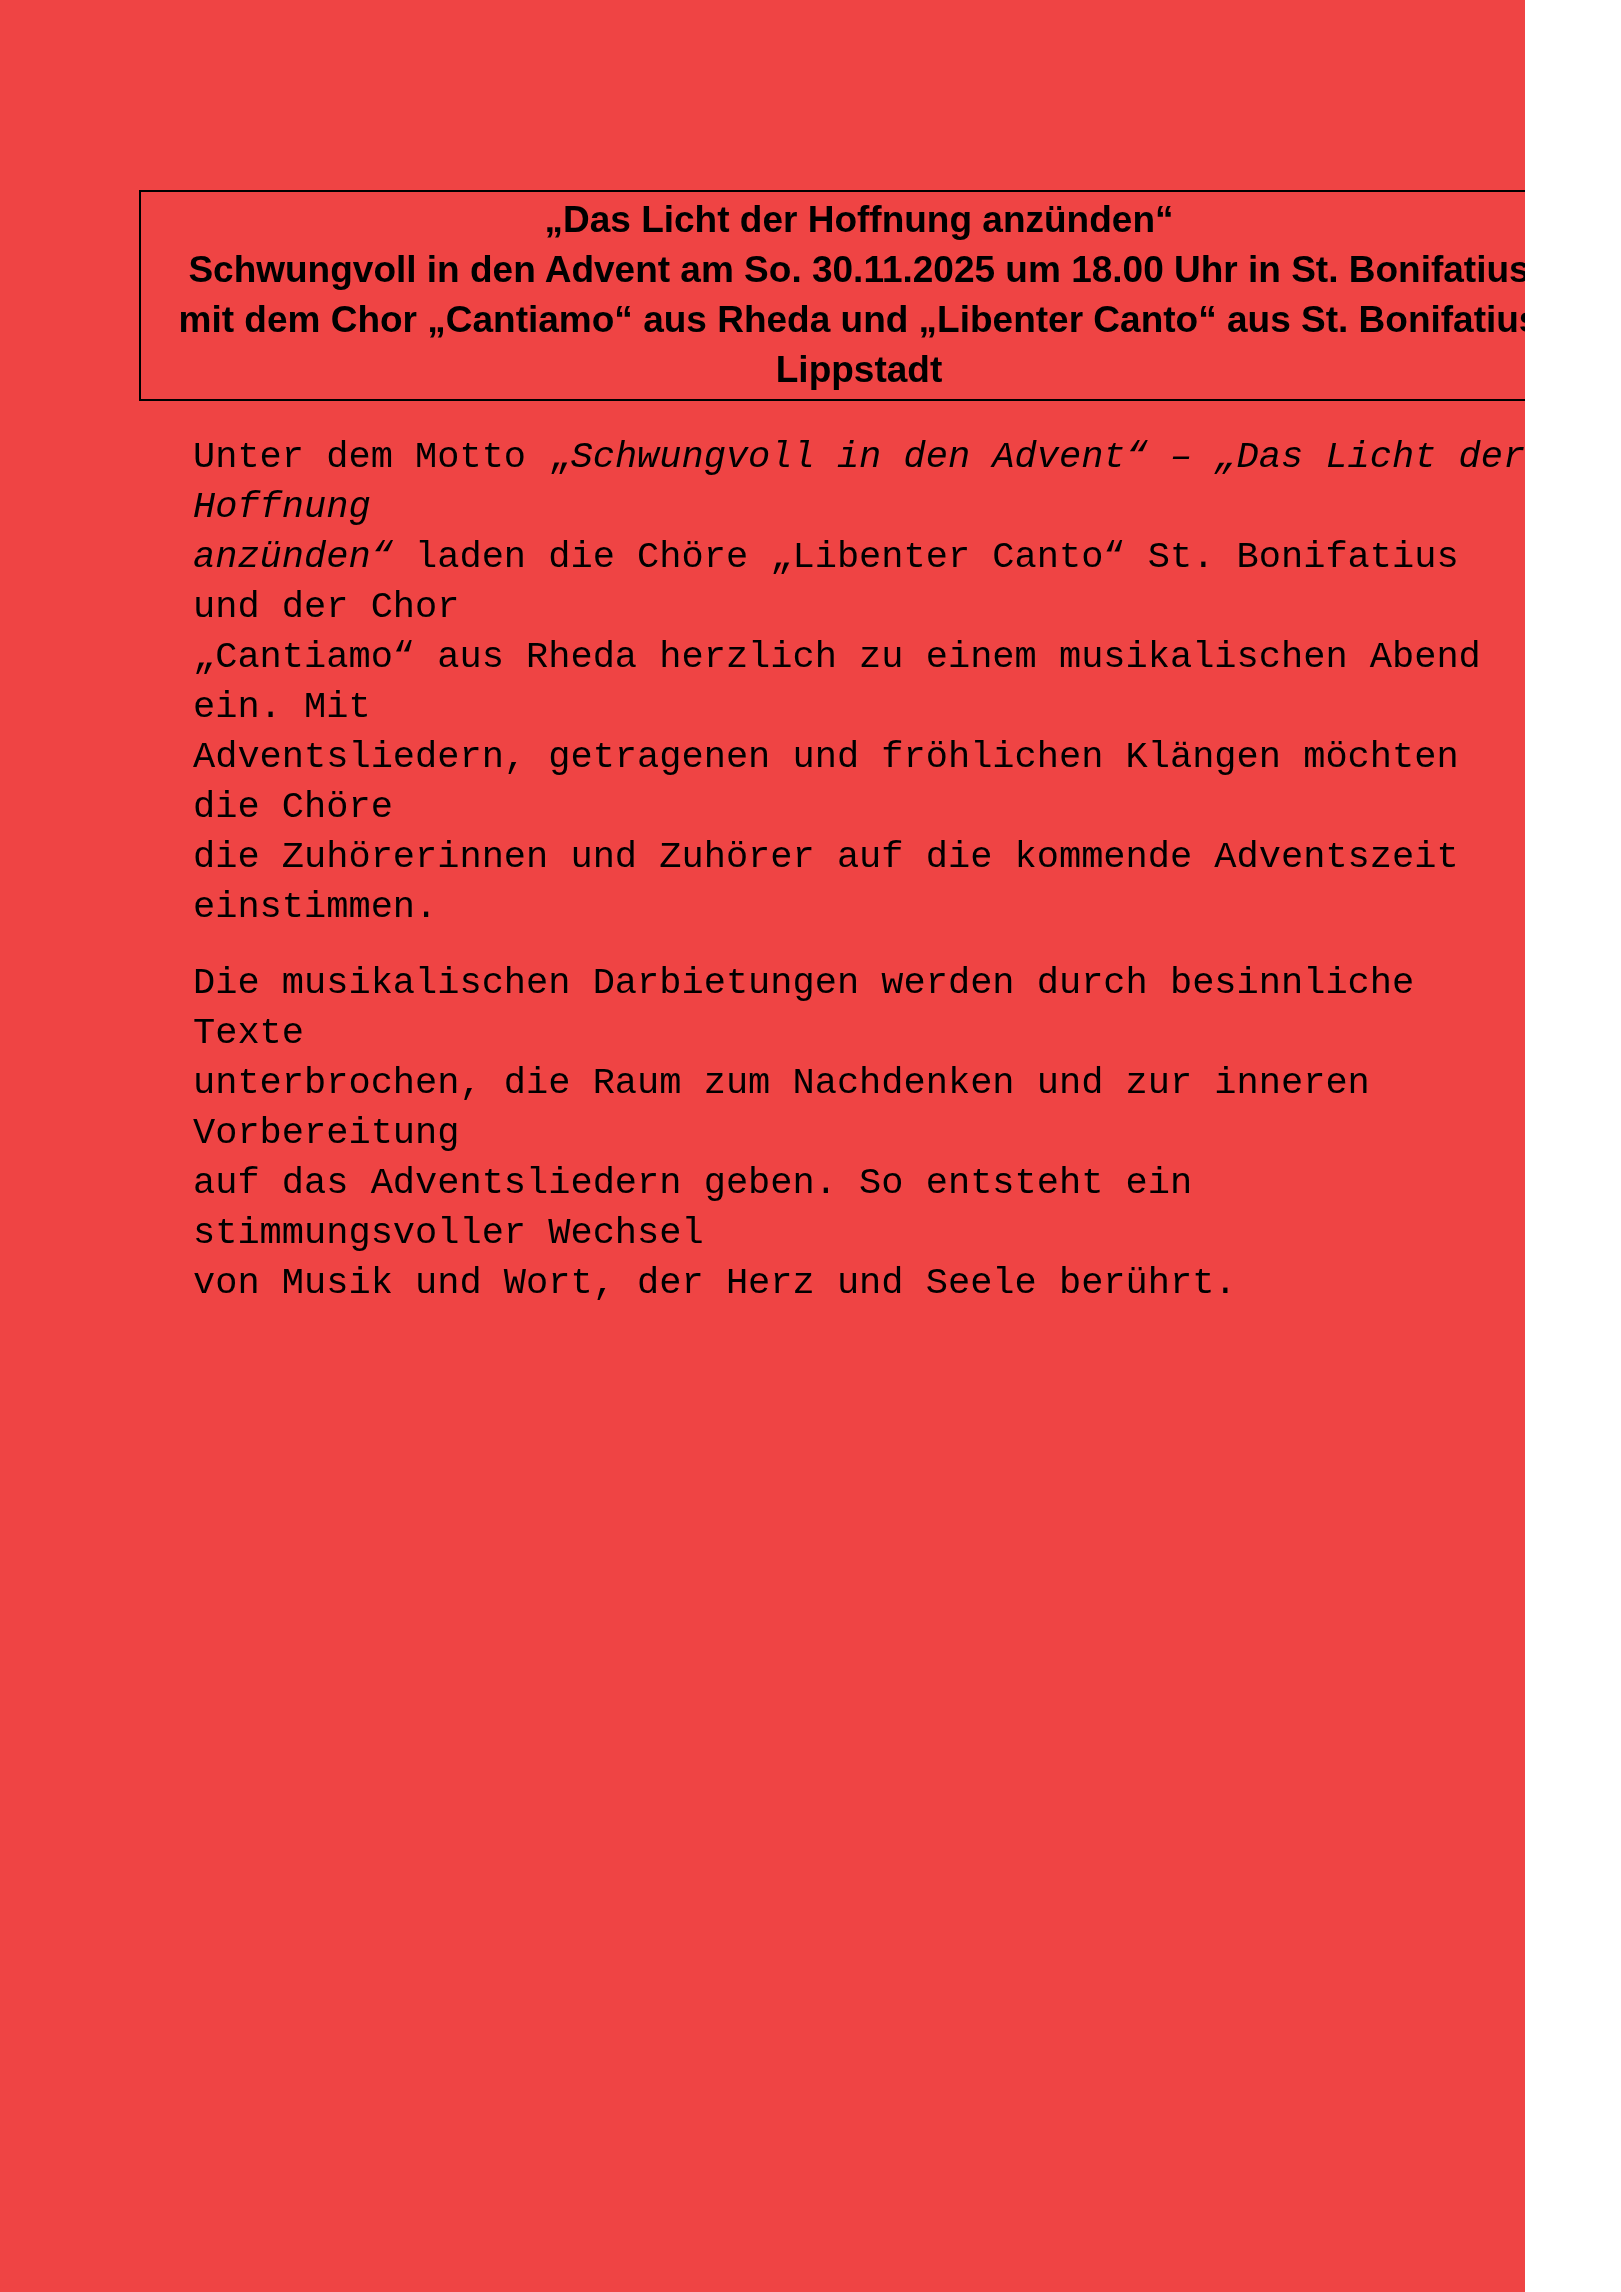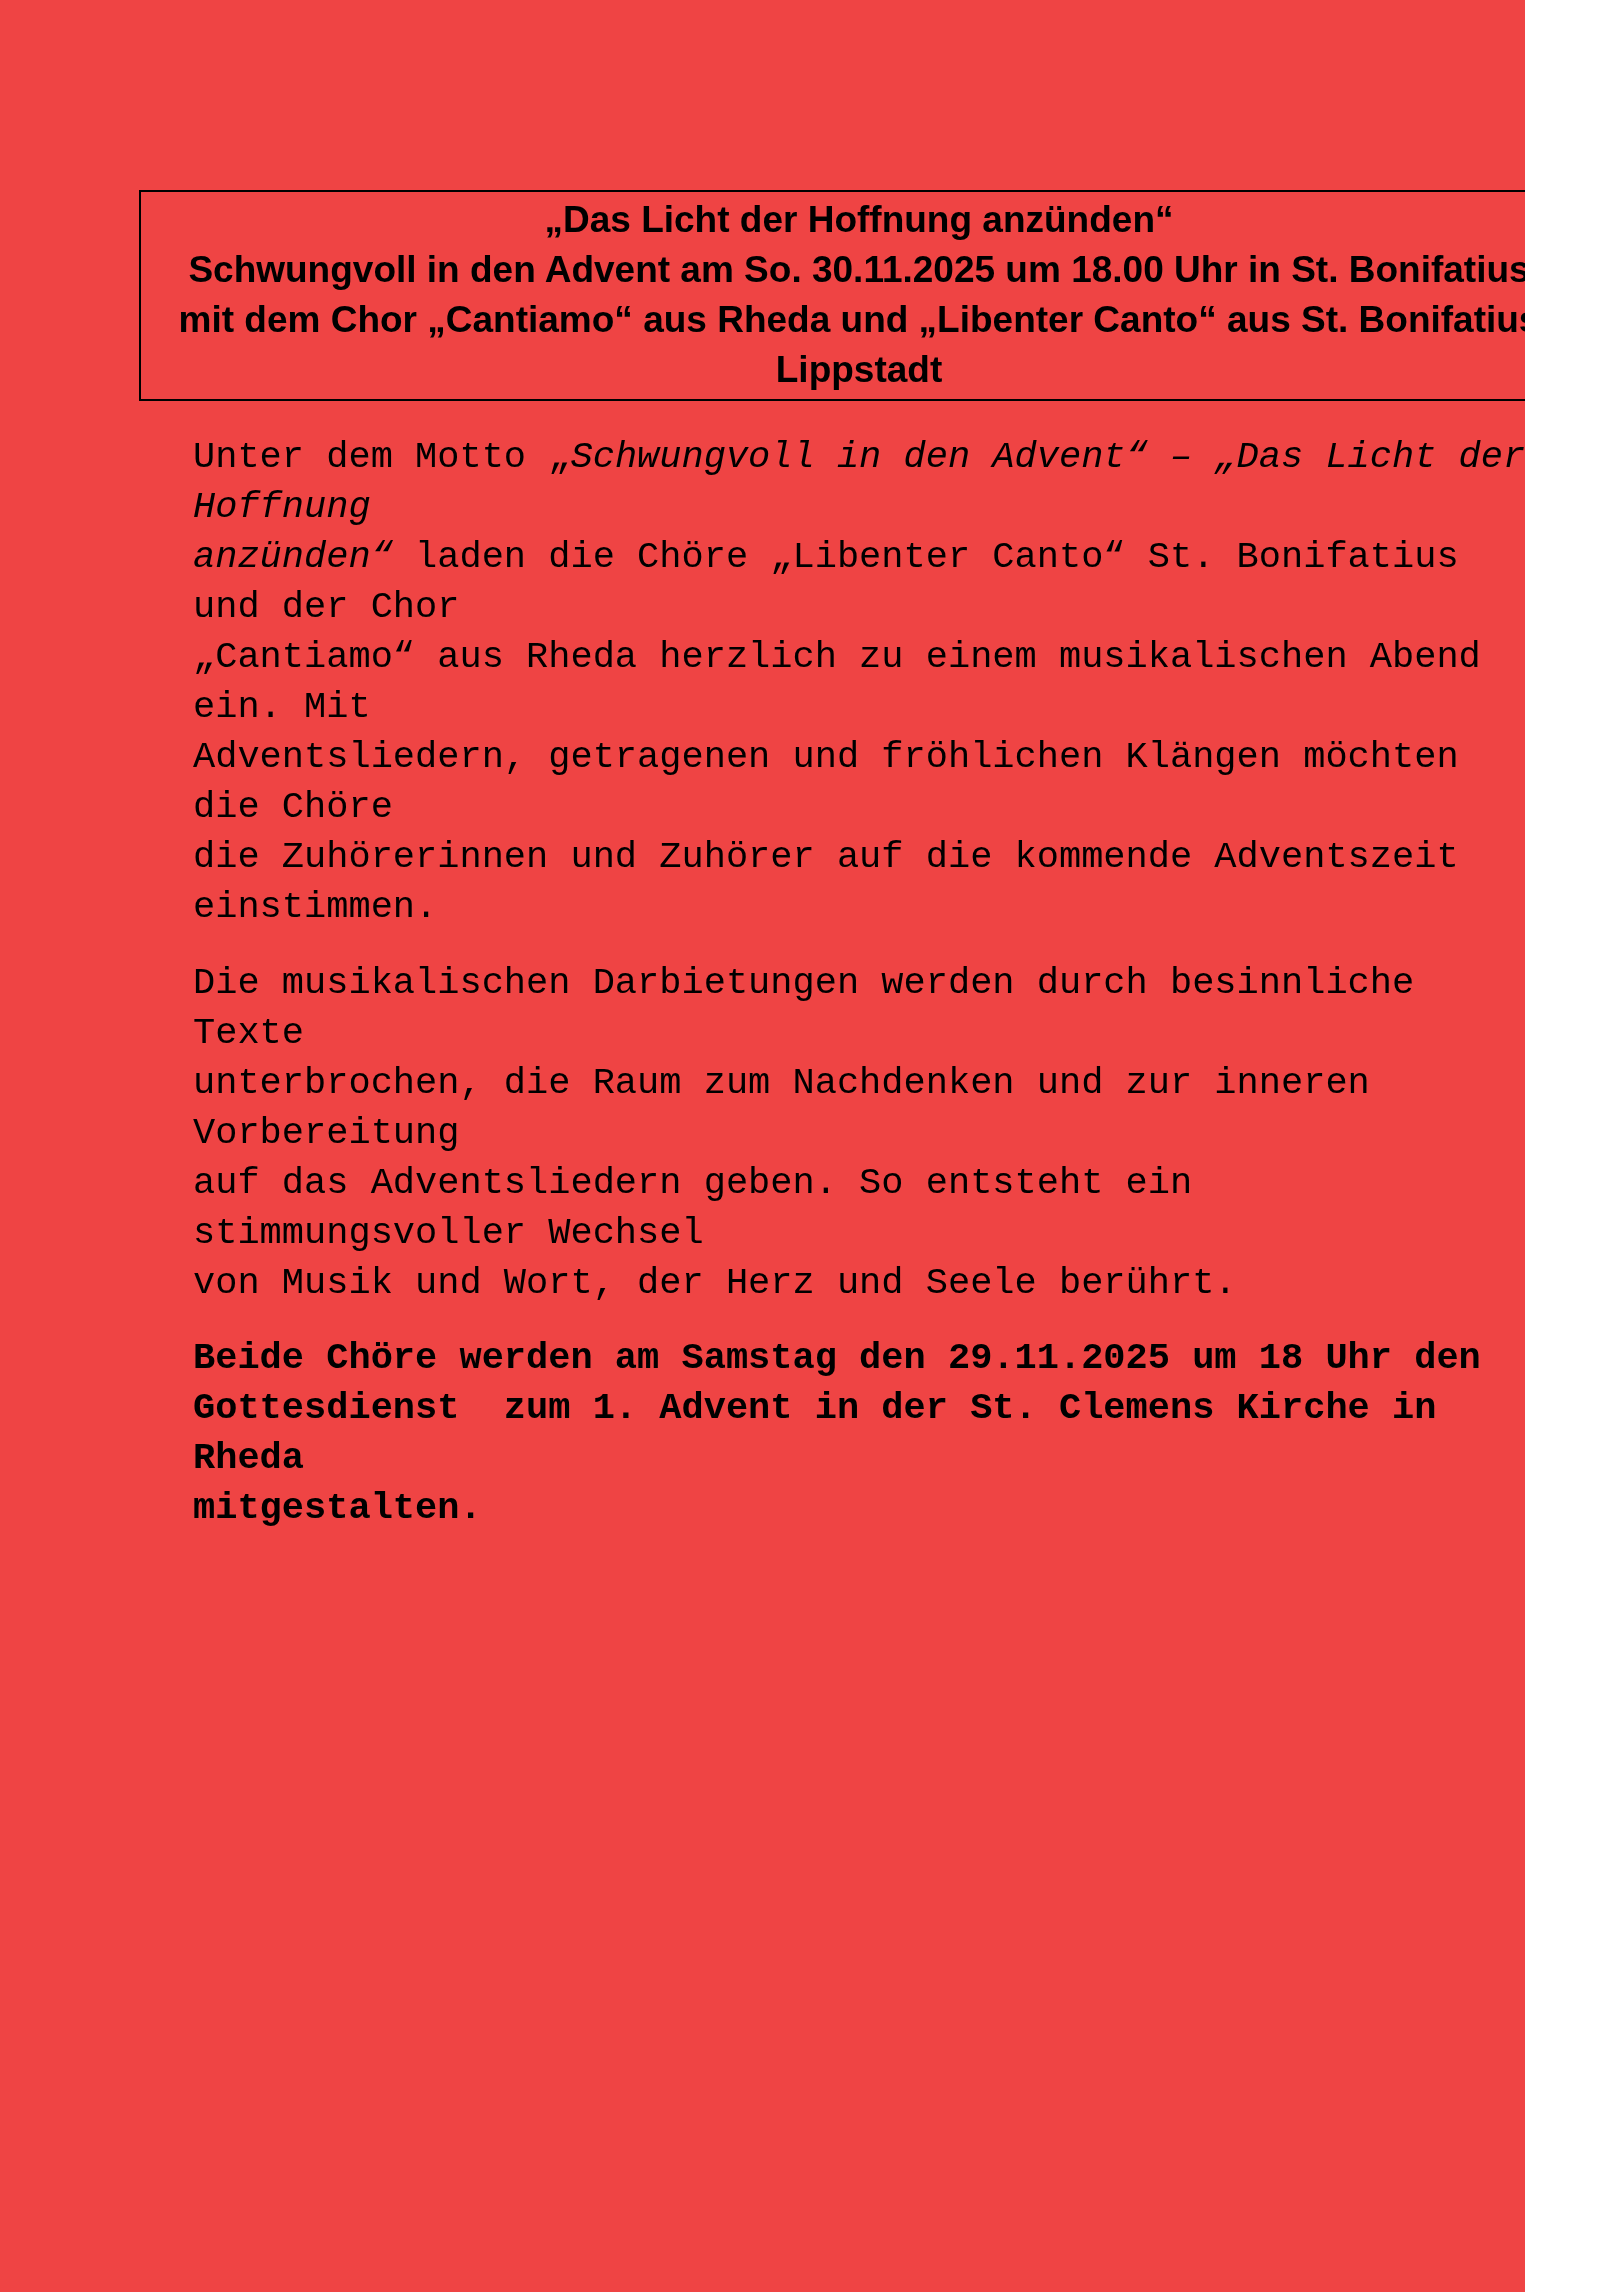--- a/index.html
+++ b/index.html
@@ -73,19 +73,16 @@
       <p class="para"><span>Unter dem Motto „</span><span class="italic">Schwungvoll in den Advent“ – „Das Licht der Hoffnung
 anzünden“</span><span> laden die Chöre „Libenter Canto“ St. Bonifatius und der Chor
 „Cantiamo“ aus Rheda herzlich zu einem musikalischen Abend ein. Mit
 Adventsliedern, getragenen und fröhlichen Klängen möchten die Chöre
 die Zuhörerinnen und Zuhörer auf die kommende Adventszeit
 einstimmen.</span></p>
       <p class="para"><span>Die musikalischen Darbietungen werden durch besinnliche Texte
 unterbrochen, die Raum zum Nachdenken und zur inneren Vorbereitung
 auf das Adventsliedern geben. So entsteht ein stimmungsvoller Wechsel
 von Musik und Wort, der Herz und Seele berührt.</span></p>
-      <p class="para bold"><span>Beide Chöre werden am Samstag den 29.11.2025 um 18 Uhr den
-Gottesdienst&nbsp; zum 1. Advent in der St. Clemens Kirche in Rheda
-mitgestalten.</span></p>
     </div>
 
 </div>
 
 
 </body></html>

